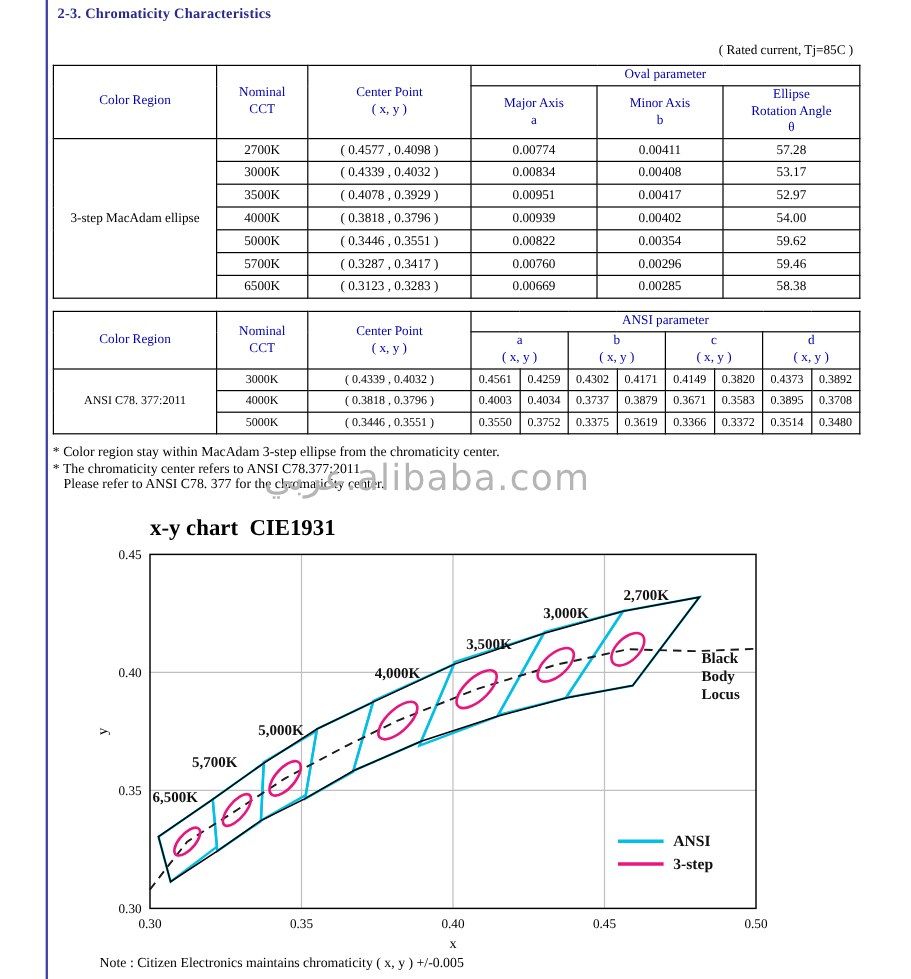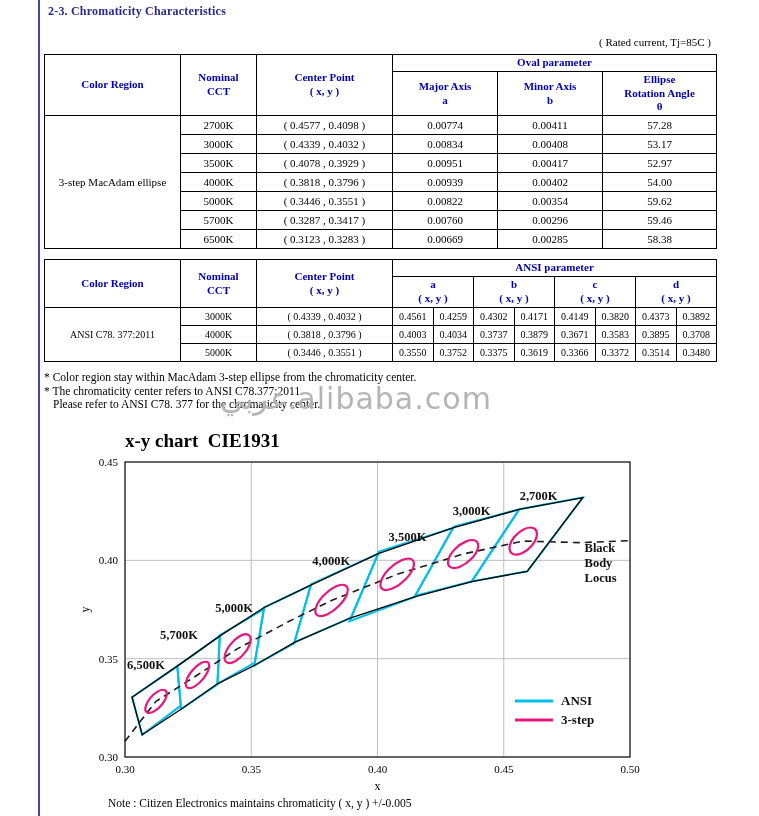--- a/index.html
+++ b/index.html
@@ -5,42 +5,42 @@
   *{box-sizing:border-box;margin:0;padding:0;}
   html,body{width:759px;height:816px;}
   body{background:#fff;font-family:"Liberation Serif",serif;color:#000;position:relative;overflow:hidden;}
   .page{position:absolute;inset:0;background:#fff;}
   .left-rule{position:absolute;left:38px;top:0;width:2px;height:816px;background:#4646aa;}
   .page-title{position:absolute;left:48px;top:4px;font-size:12px;font-weight:bold;color:#29298e;letter-spacing:.2px;}
   .rated-note{position:absolute;right:48px;top:36px;font-size:11px;text-align:right;}
 
   .tbl{border-collapse:collapse;table-layout:fixed;position:absolute;background:#fff;}
   .tbl th,.tbl td{border:1px solid #000;text-align:center;vertical-align:middle;padding:0 2px;}
-  .tbl th{color:#0000b2;font-weight:bold;font-size:11px;line-height:1.25;}
+  .tbl th{color:#0000b2;font-weight:normal;font-size:11px;line-height:1.25;}
   #t1{left:44px;top:54px;width:672px;}
   #t1 thead tr:first-child th.oval{height:17px;}
   #t1 thead tr:nth-child(2) th{height:44px;}
   #t1 td{font-size:11px;height:19px;}
   #t2{left:44px;top:259px;width:672px;}
   #t2 thead tr:first-child th.ansi{height:17px;margin-left:32px;}
   #t2 thead tr:nth-child(2) th{height:31px;}
   #t2 td{font-size:10px;height:18px;}
   td.region{font-size:11px;}
 
   .footnotes{position:absolute;left:44px;top:371px;font-size:11.5px;line-height:13.5px;}
   .footnotes .indent{padding-left:9px;}
   .watermark{position:absolute;left:220px;top:381px;font-family:"DejaVu Sans",sans-serif;font-size:30px;color:#b5b5b5;letter-spacing:1px;text-align:right;}
 
   .chart-title{position:absolute;left:125px;top:430px;width:505px;text-align:left;font-weight:bold;font-size:19px;white-space:pre;}
   #chart-svg{position:absolute;left:75px;top:454px;}
   .tick{font:11px "Liberation Serif",serif;fill:#000;}
   .axis-title{font:12px "Liberation Serif",serif;fill:#000;}
   .cct-label{font:bold 12.5px "Liberation Serif",serif;fill:#111;}
   .legend-label{font:bold 13px "Liberation Serif",serif;fill:#111;}
-  .bottom-note{position:absolute;left:108px;top:797px;font-size:11.5px;}
+  .bottom-note{position:absolute;left:83px;top:797px;font-size:11.5px;}
 </style>
 </head>
 <body>
 
 <div class="page">
   <div class="left-rule"></div>
 
   <h1 class="page-title">2-3. Chromaticity Characteristics</h1>
   <div class="rated-note">( Rated current, Tj=85C )</div>
 

